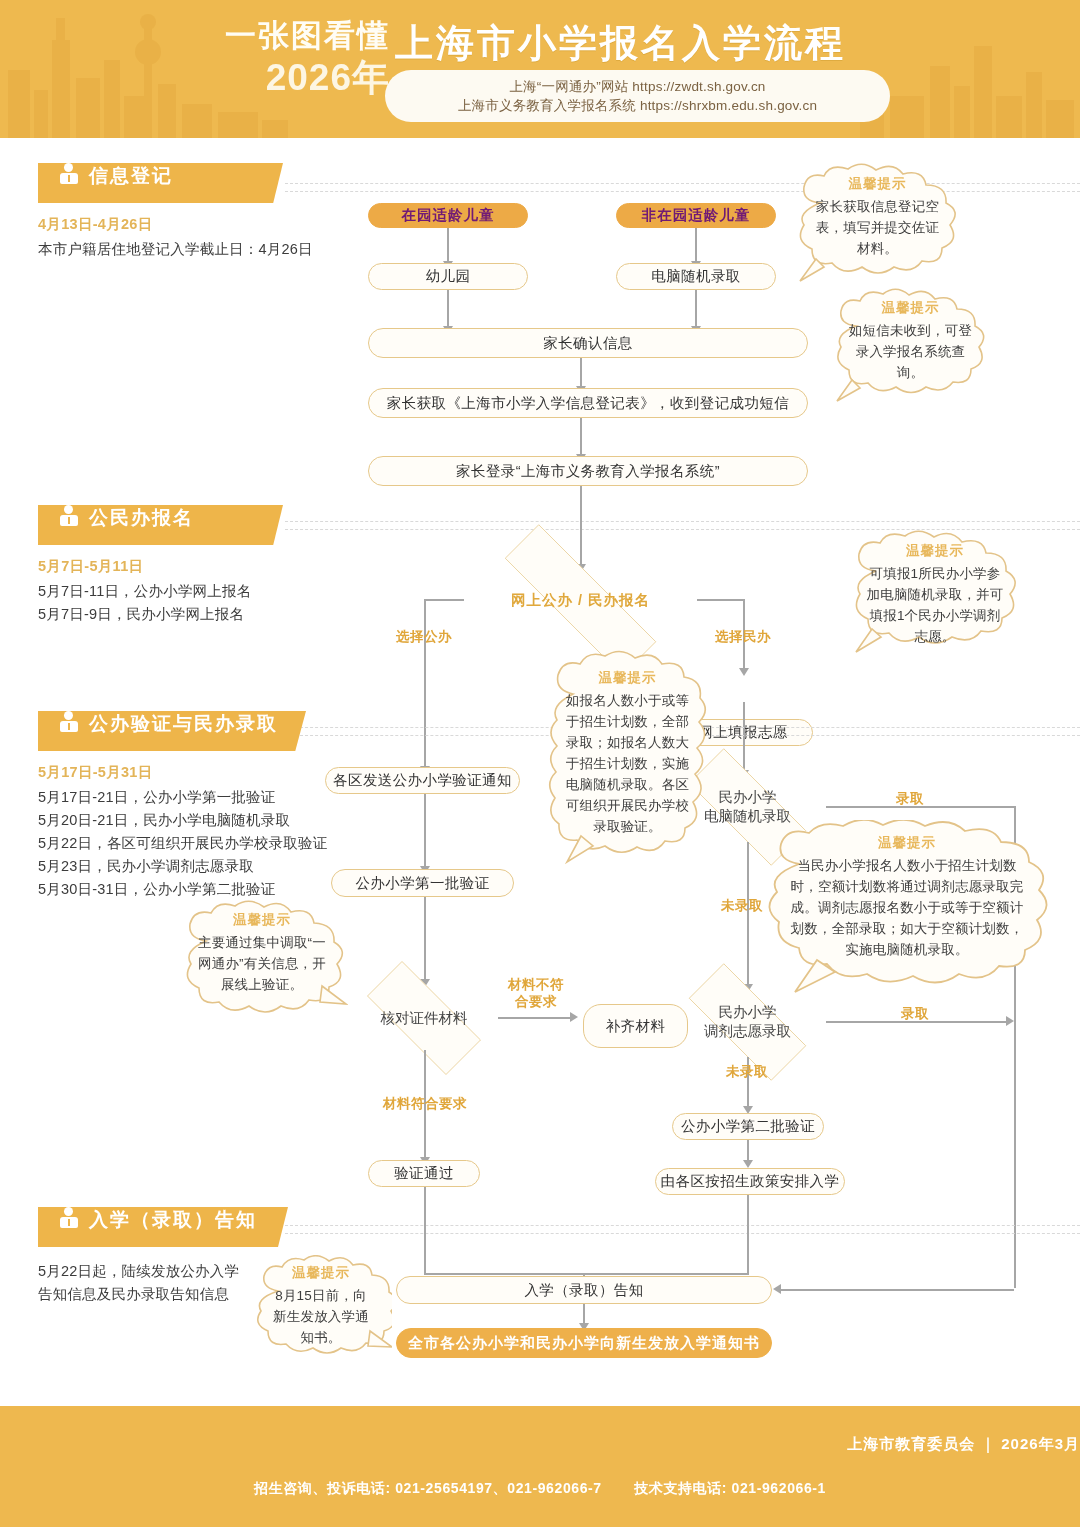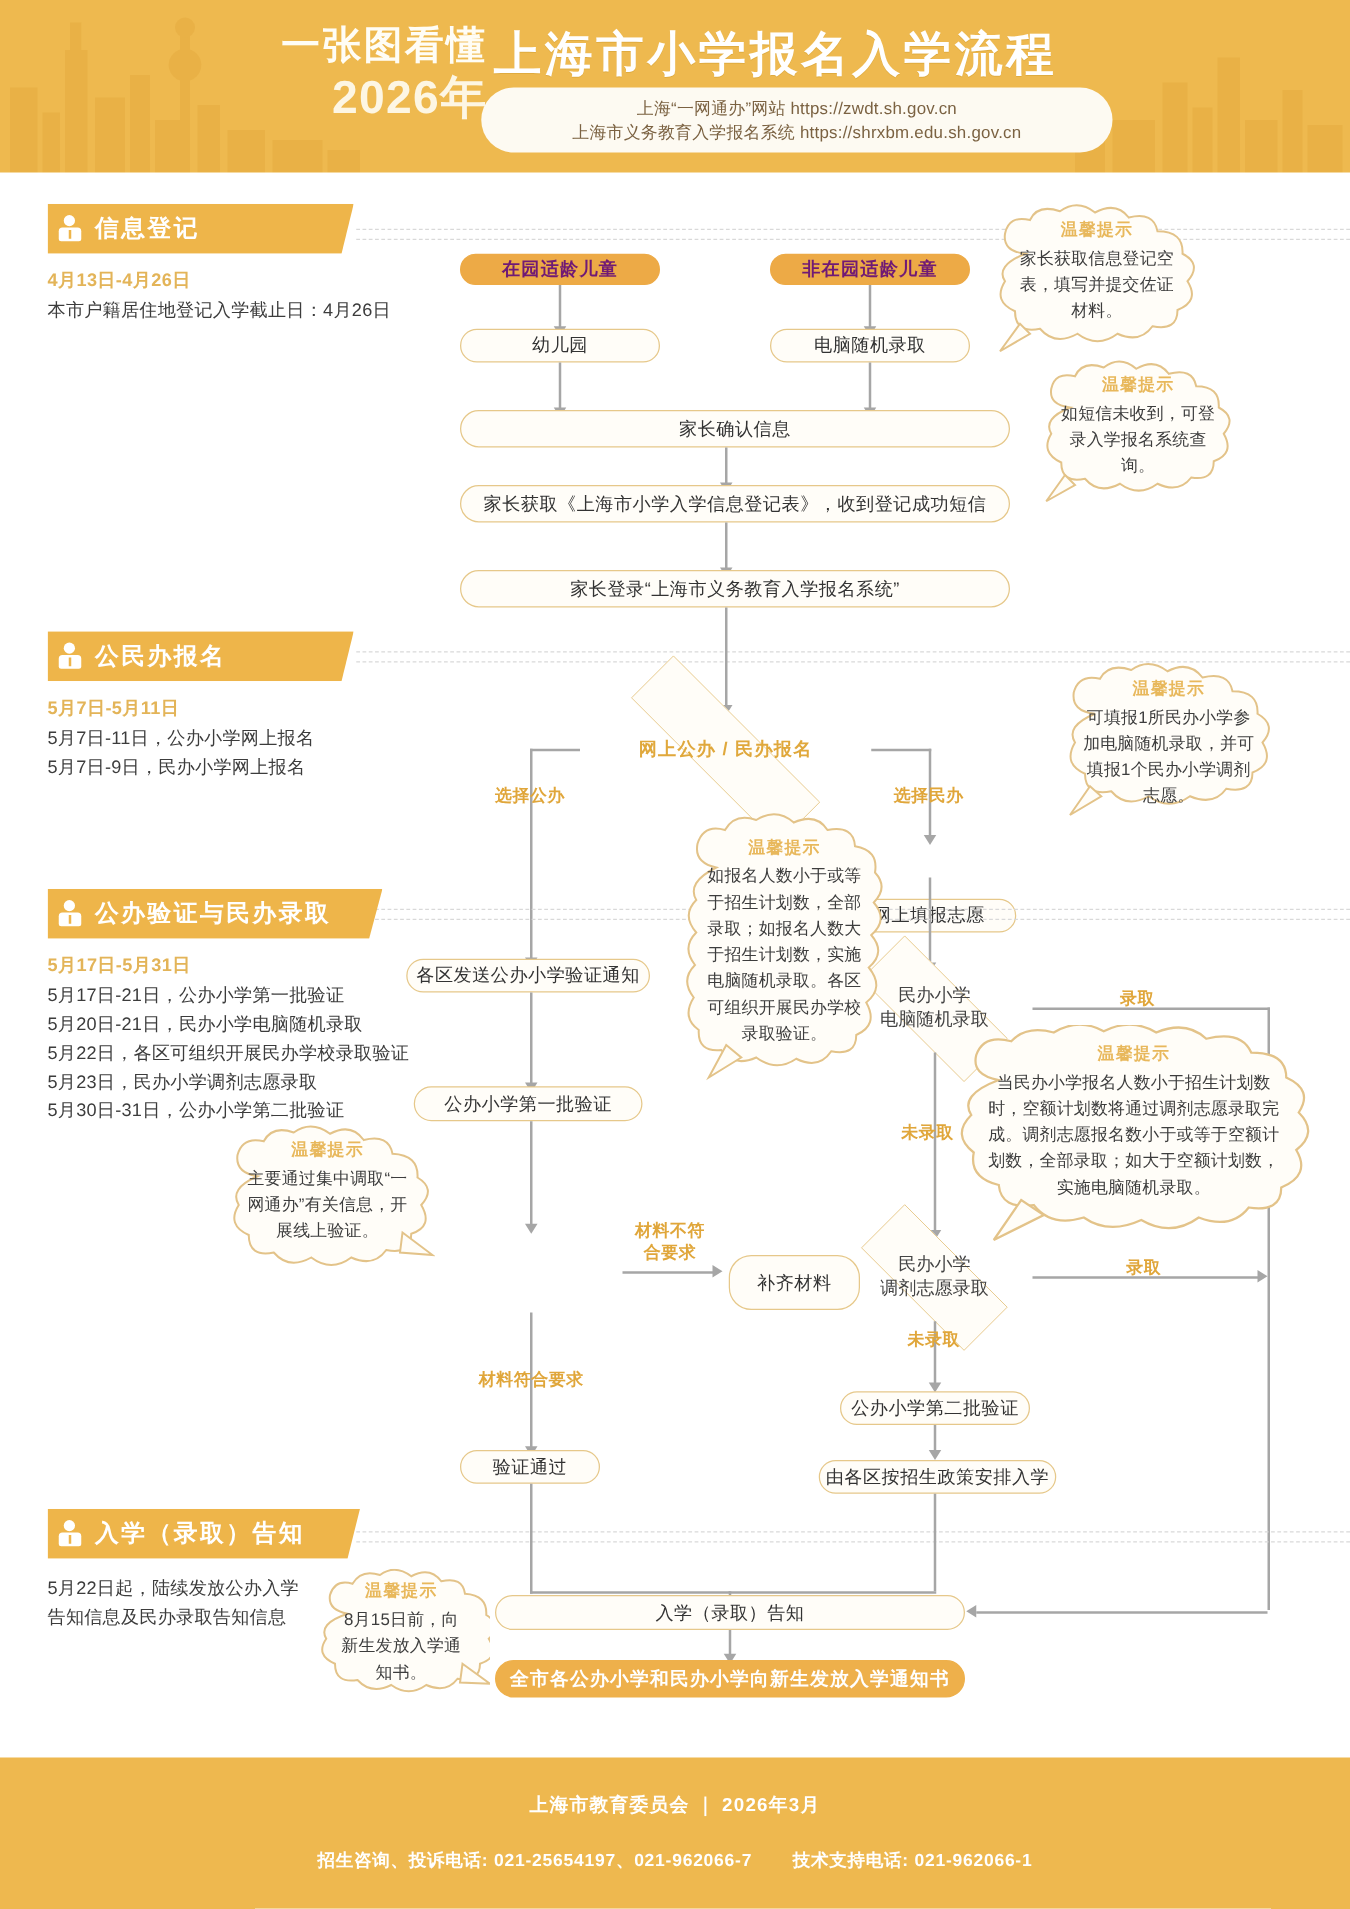--- a/index.html
+++ b/index.html
@@ -38,21 +38,21 @@
     position:absolute; left:385px; top:70px; width:505px; height:52px;
     background:#fdfaf2; border-radius:26px;
     display:flex; flex-direction:column; align-items:center; justify-content:center;
   }
   .hdr-pill div { font-size:13.5px; color:#7b6242; line-height:19px; letter-spacing:.2px; }
 
   
   .sect { position:absolute; }
   .ribbon {
     position:relative; height:40px; background:#eeb54a;
-    display:flex; align-items:center; padding-left:9px;
+    display:flex; align-items:flex-start; padding-left:22px;
     clip-path: polygon(0 0, 100% 0, 96% 100%, 0 100%);
     width:245px;
   }
   .ribbon-tail {
     position:absolute; left:222px; top:40px; width:0; height:0;
     border-left:14px solid #d99e33; border-top:18px solid #d99e33;
     border-right:0 solid transparent; border-bottom:18px solid transparent;
   }
   .ribbon .p-icon { width:20px; height:22px; margin-right:9px; position:relative; }
   .ribbon .p-icon .head { position:absolute; left:4px; top:0px; width:9px; height:9px; border-radius:50%; background:#fff; }
@@ -99,21 +99,21 @@
   .cloud svg { position:absolute; left:0; top:0; }
   .cloud-inner { position:relative; z-index:3; padding:14px 20px 10px; text-align:center; }
   .cloud-title { font-size:13.5px; font-weight:bold; color:#e8b85c; letter-spacing:1px; margin-bottom:3px; }
   .cloud-body { font-size:13.5px; color:#3d3d3d; line-height:21px; letter-spacing:.2px; }
 
   
   .footer {
     position:absolute; left:0; top:1406px; width:1080px; height:121px;
     background:#eeb84f; color:#fff; text-align:center;
   }
-  .footer .f1 { font-size:15px; font-weight:bold; letter-spacing:1px; padding-top:29px; }
+  .footer .f1 { font-size:15px; font-weight:bold; letter-spacing:1px; padding-top:29px;text-align:right; }
   .footer .f2 { font-size:14px; font-weight:bold; letter-spacing:.6px; padding-top:26px; }
   .footer .f2 span { margin:0 14px; }
 </style>
 </head>
 <body>
 
 <div class="page">
 
   <div class="header">
     <svg class="skyline" viewBox="0 0 1080 138" preserveAspectRatio="none">
@@ -333,20 +333,24 @@
     <svg width="300" height="180" viewBox="0 0 300 180">
       <path d="M44 44 Q22 40 26 24 Q32 7 54 13 Q66 0 88 6 Q108 -6 128 5 Q150 -6 170 6 Q194 -4 210 11 Q238 4 246 22 Q274 22 274 42 Q296 52 284 70 Q300 86 282 100 Q294 120 270 130 Q270 150 244 146 Q230 164 204 154 Q182 170 158 156 Q132 168 112 154 Q86 162 72 144 Q46 148 44 128 Q20 122 24 102 Q6 88 22 72 Q12 56 44 44 Z" fill="#fffdf8" stroke="#e3c389" stroke-width="1.8"></path>
       <path d="M62 140 L40 172 L80 152 Z" fill="#fffdf8" stroke="#e3c389" stroke-width="1.8"></path>
     </svg>
     <div class="cloud-inner" style="padding-top:14px; padding-left:34px; padding-right:30px;">
       <div class="cloud-title">温馨提示</div>
       <div class="cloud-body">当民办小学报名人数小于招生计划数时，空额计划数将通过调剂志愿录取完成。调剂志愿报名数小于或等于空额计划数，全部录取；如大于空额计划数，实施电脑随机录取。</div>
     </div>
   </div>
 
+  <div class="diamond" style="left:345px; top:983px; width:158px; height:70px;">
+    <span class="dshape"></span>
+    <span class="dtxt">核对证件材料</span>
+  </div>
 
   <div class="hline" style="left:498px; top:1017px; width:74px;"></div>
   <div class="arrow-r" style="left:570px; top:1011.5px;"></div>
   <div class="edge-label" style="left:500px; top:976px; width:72px;">材料不符<br>合要求</div>
 
   <div class="node" style="left:583px; top:1004px; width:105px; height:44px;">补齐材料</div>
 
   <div class="vline" style="left:424px; top:1050px; height:110px;"></div>
   <div class="arrow-d" style="left:419.5px; top:1157px;"></div>
   <div class="edge-label" style="left:360px; top:1095px; width:130px;">材料符合要求</div>

